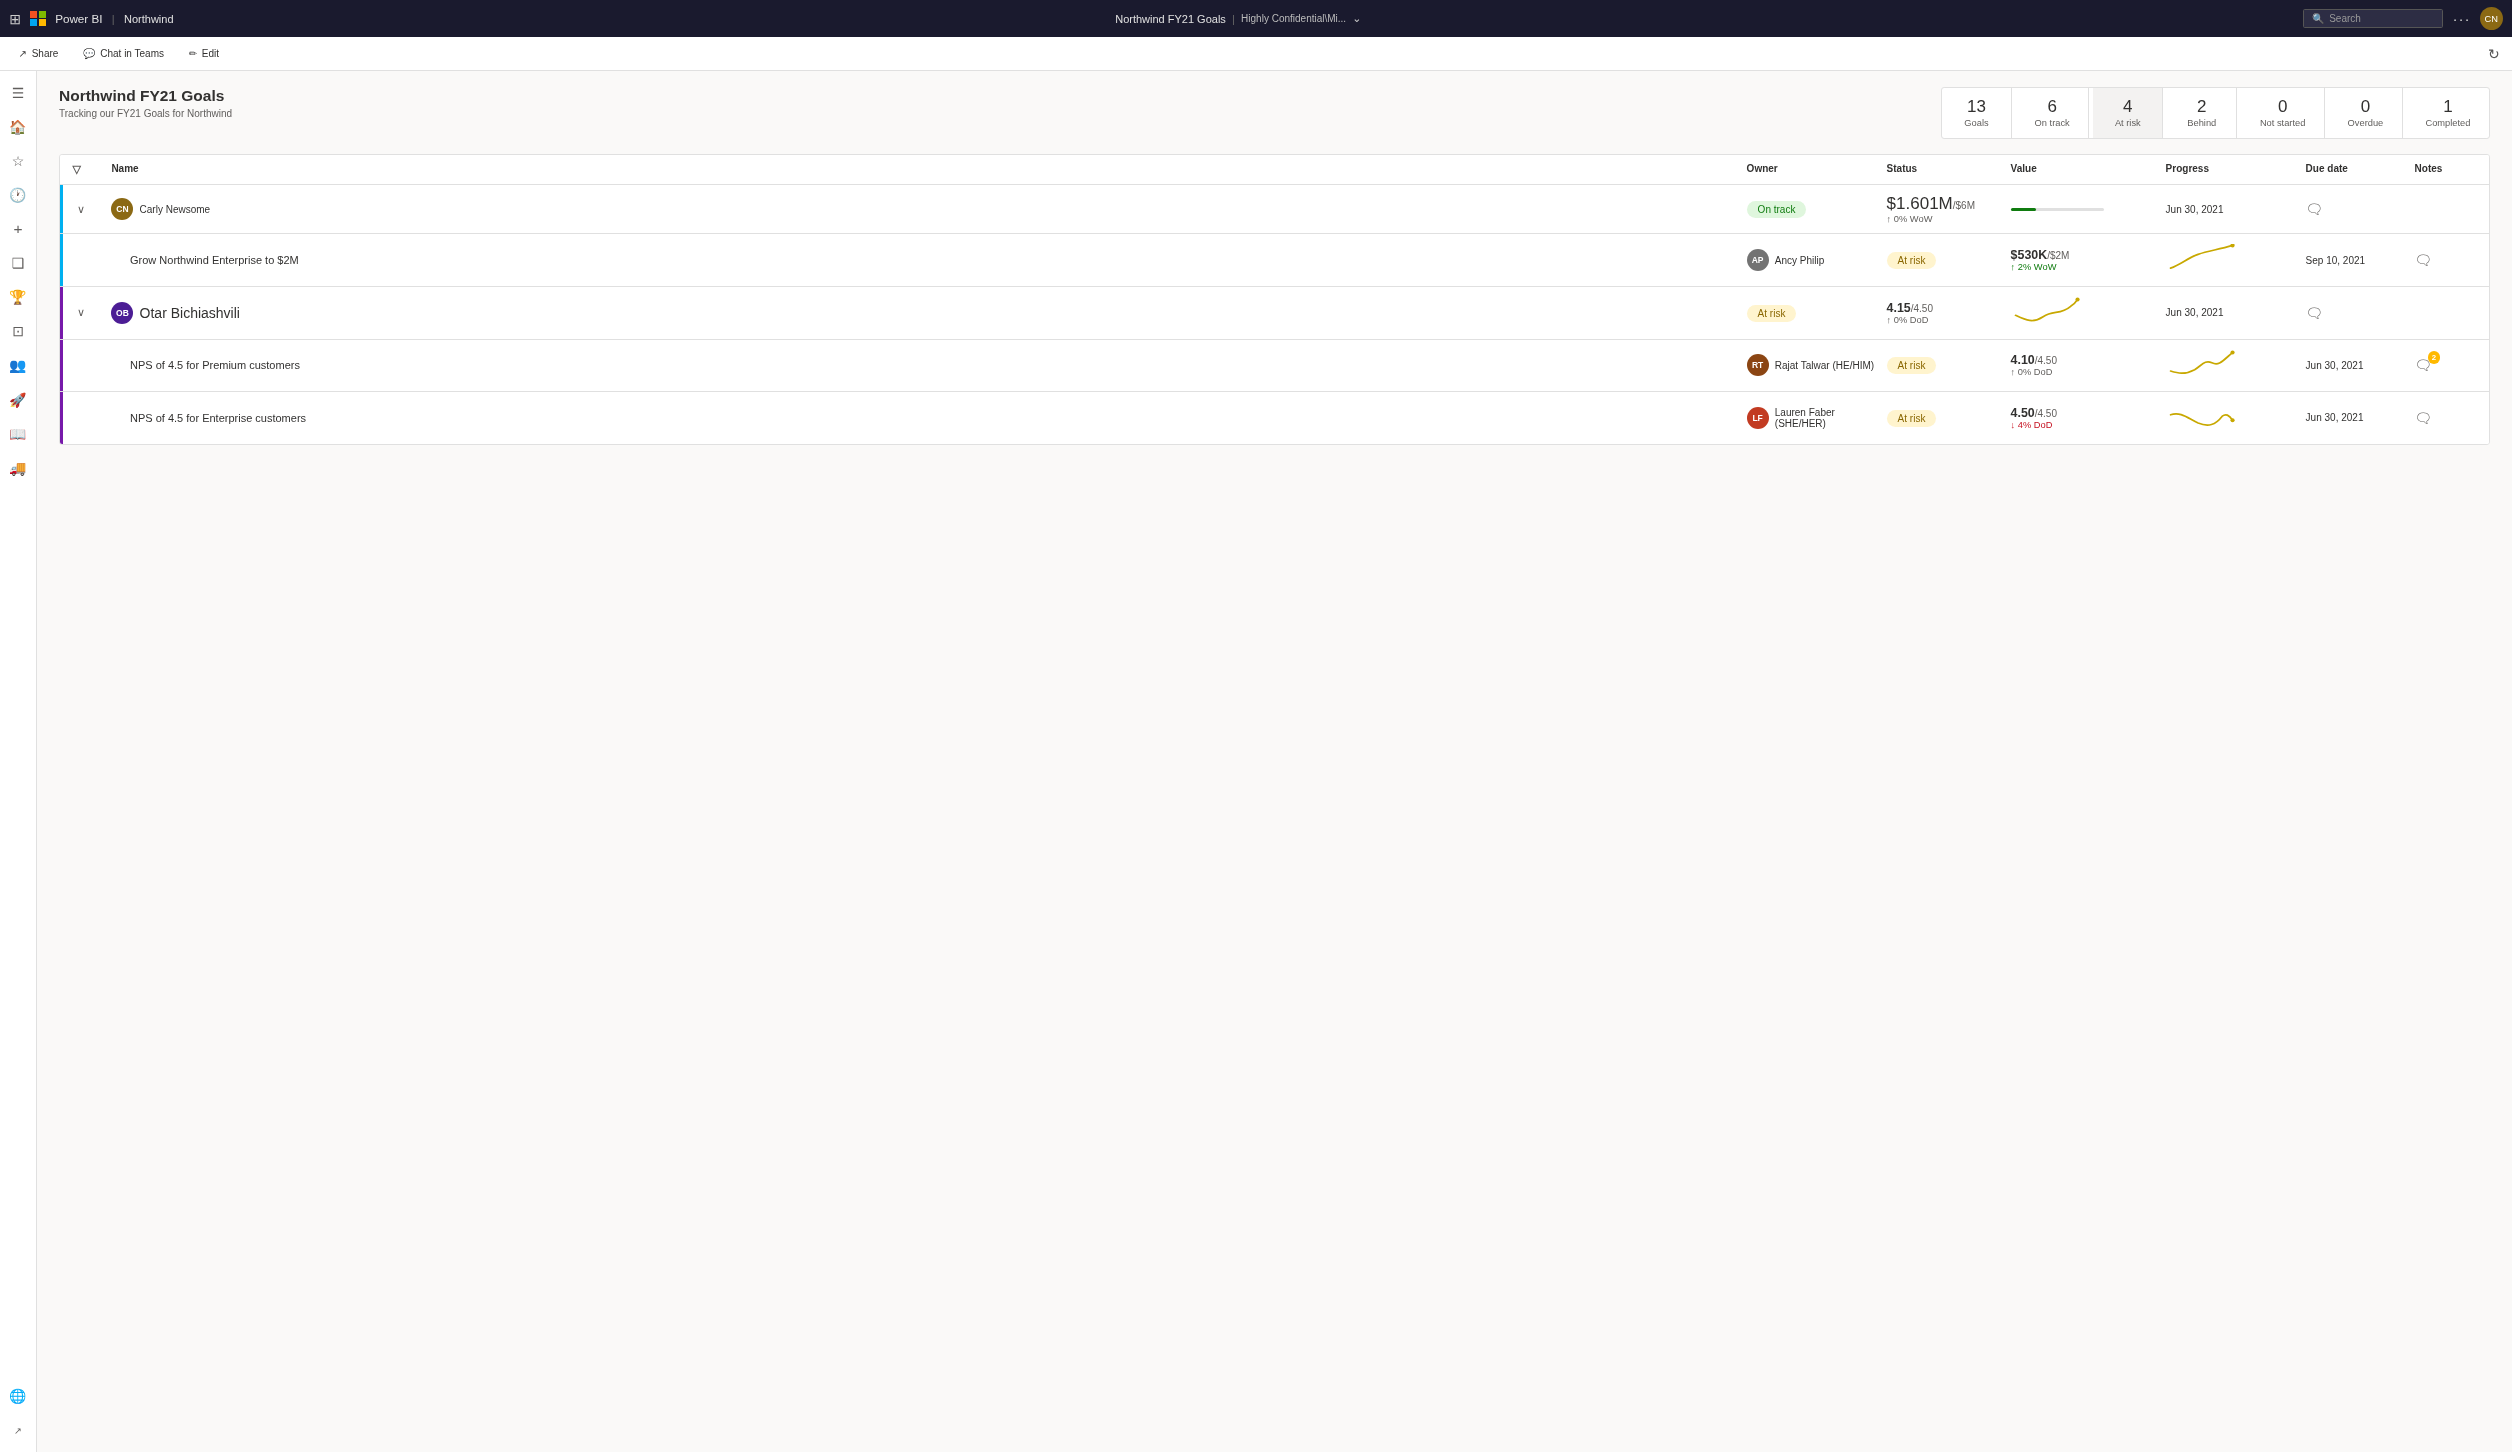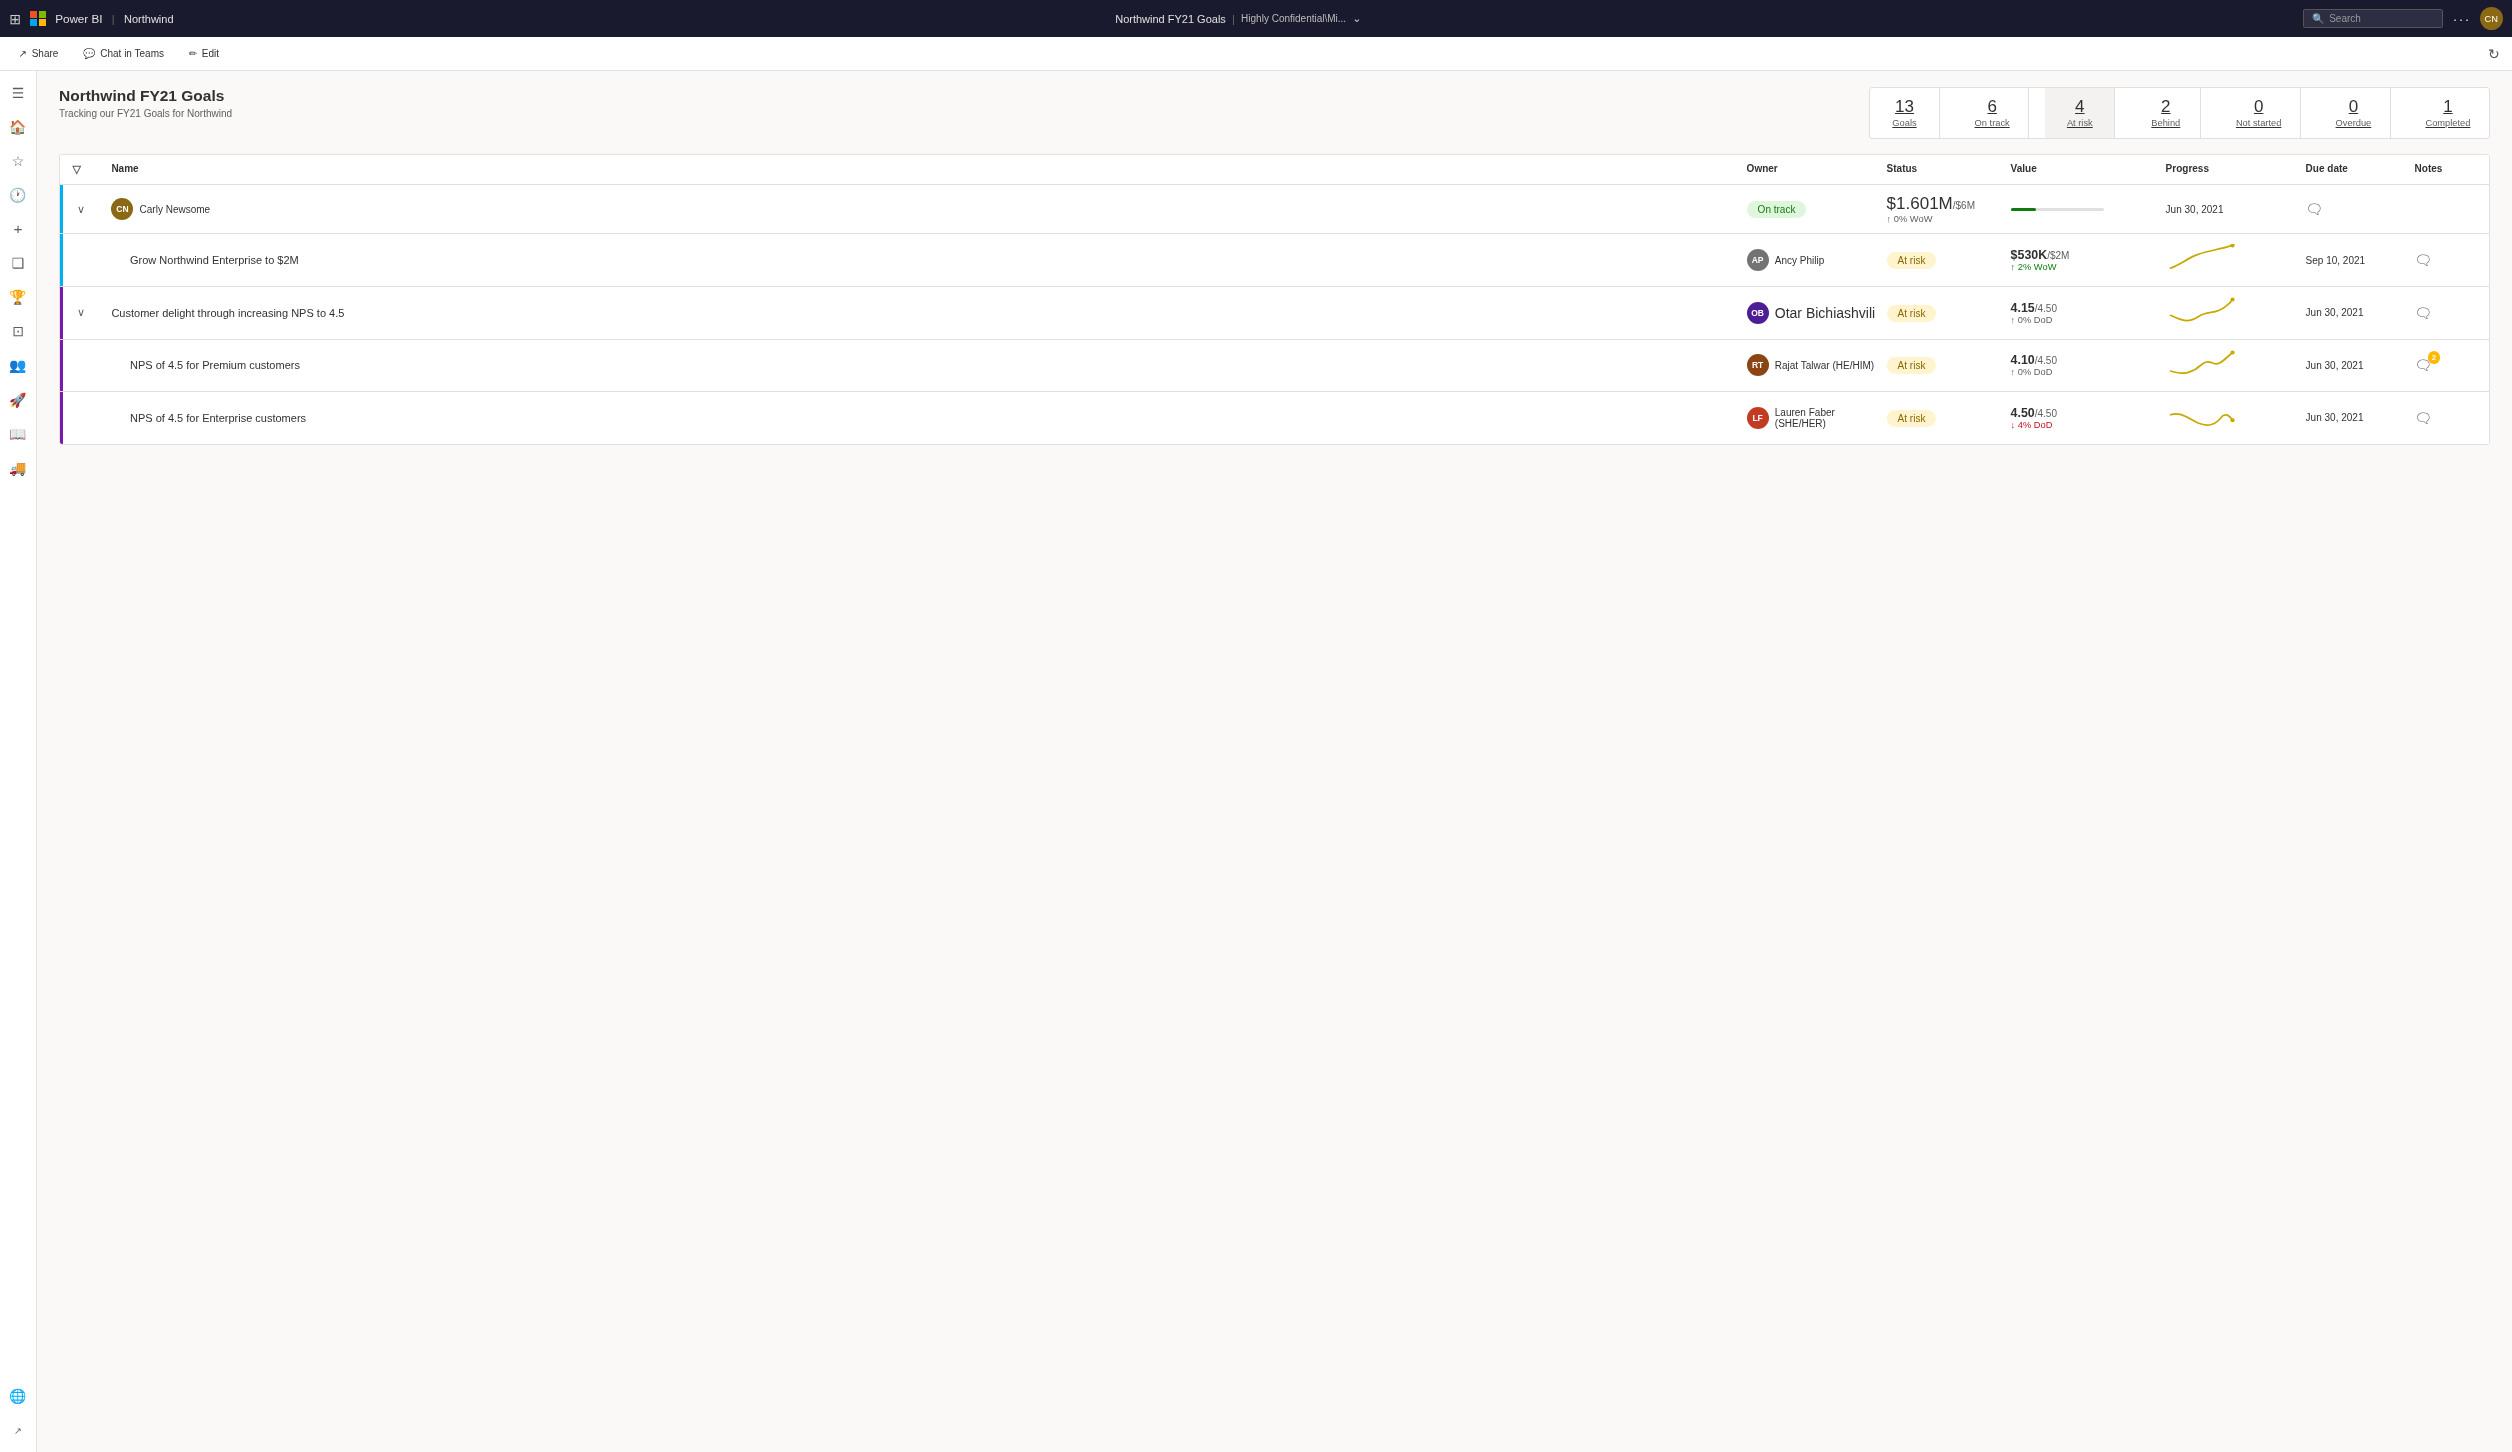--- a/index.html
+++ b/index.html
@@ -57,21 +57,21 @@
     .sidebar-icon.active { color: #0078d4; }
 
     
     .main { flex: 1; overflow-y: auto; padding: 15.5px 22px; background: #faf9f8; }
 
     
     .page-header { display: flex; align-items: flex-start; margin-bottom: 15.5px; gap: 15.5px; }
     .page-title-section { flex: 1; }
     .page-title { font-size: 15.5px; font-weight: 600; color: #323130; }
     .page-subtitle { font-size: 10px; color: #605e5c; margin-top: 3.1px; }
-    .stats-row { display: flex; gap: 16px; border: 0.8px solid #e0e0e0; border-radius: 3.1px; overflow: hidden; background: white; text-decoration: underline; }
+    .stats-row { display: flex; gap: 4px; border: 0.8px solid #e0e0e0; border-radius: 3.1px; overflow: hidden; background: white; }
     .stat-card {
       padding: 9.3px 18.6px; text-align: center;
       border-right: 0.8px solid #e0e0e0; min-width: 70px;
     }
     .stat-card:last-child { border-right: none; }
     .stat-card.active { background: #f3f2f1; }
     .stat-number { font-size: 17px; font-weight: 300; color: #323130; }
     .stat-label { font-size: 9.3px; color: #605e5c; margin-top: 1.6px; }
 
     
@@ -299,23 +299,20 @@
       <span style="font-size:14px;color:#605e5c;cursor:pointer;">🗨</span>
       
     </div>
   </div>
   </div>
           <div class="table-row" style="position: relative;">
     <div style="position:absolute;left:0;top:0;bottom:0;width:3.1px;background:#7719aa;"></div>
     <div style="padding-left:4.7px;display:flex;align-items:center;gap:3.1px;">
               <span style="color:#605e5c;cursor:pointer;font-size:11px;">∨</span>
             </div>
-    <div style="padding-left:0px;">
-      <span style="font-size:11px;color:#323130;">Customer delight through increasing NPS to 4.5</span>
-    </div>
     <div class="owner-cell">
       <div class="owner-avatar" style="background:#4c1d95;">OB</div>
       <span style="font-size:14px;text-align:center;">Otar Bichiashvili</span>
     </div>
     <div><span class="status-badge status-at-risk">At risk</span></div>
     <div>
     <div>
       <div><span style="font-size:12.4px;font-weight:600;">4.15</span><span style="font-size:10px;color:#605e5c;">/4.50</span></div>
       <div style="font-size:9.3px;color:#605e5c;">↑ 0% DoD</div>
     </div>

